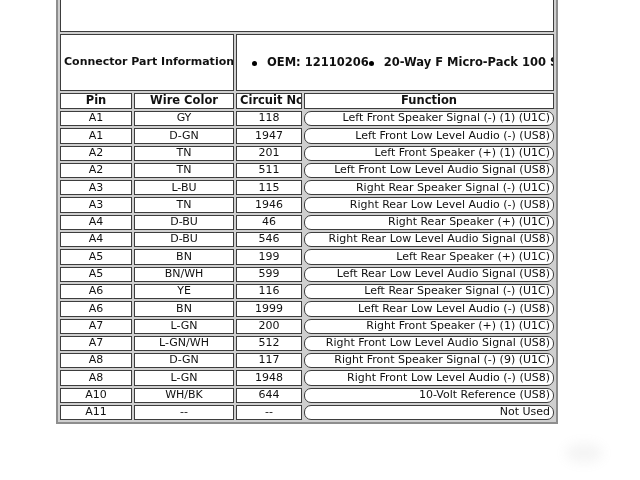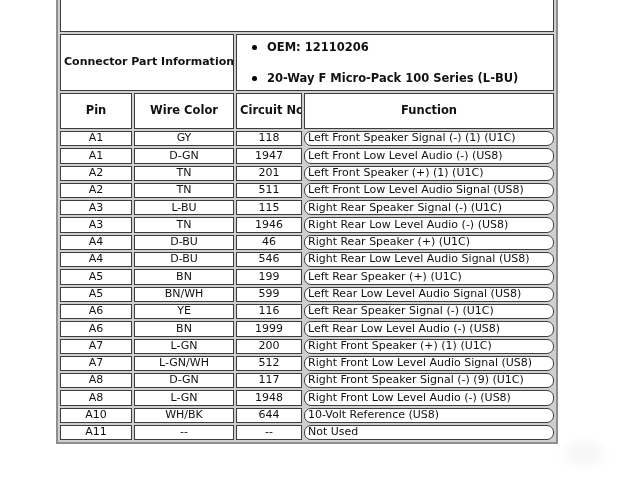--- a/index.html
+++ b/index.html
@@ -26,34 +26,34 @@
     border: 1px solid #3d3d3d;
     background: #ffffff;
     font-size: 11px;
     line-height: 1.15;
     padding: 0 3px;
     overflow: hidden;
     white-space: nowrap;
   }
   tr.row-empty td { height: 58px; }
   tr.row-connector td { height: 57px; }
-  tr.row-header th { height: 36px; font-size: 11.5px; font-weight: bold; text-align: center; }
+  tr.row-header th { height: 16px; font-size: 11.5px; font-weight: bold; text-align: center; }
   tbody.data td { height: 15.3px; }
   .ctr { text-align: center; }
-  .fn  { text-align: left; border-radius: 7px; }
+  .fn  { text-align: right; border-radius: 7px; }
   td.connector-label {
     text-align: right;
     vertical-align: middle;
     font-weight: bold;
     font-size: 11.5px;
   }
   td.connector-items { vertical-align: middle; }
   .bullet-list {
     display: flex;
-    flex-direction: column;
+    flex-direction: row;
     justify-content: space-between;
     height: 44px;
     padding: 4px 0 3px 12px;
   }
   .bullet-item {
     display: flex;
     align-items: center;
     font-weight: bold;
     font-size: 11.5px;
   }

